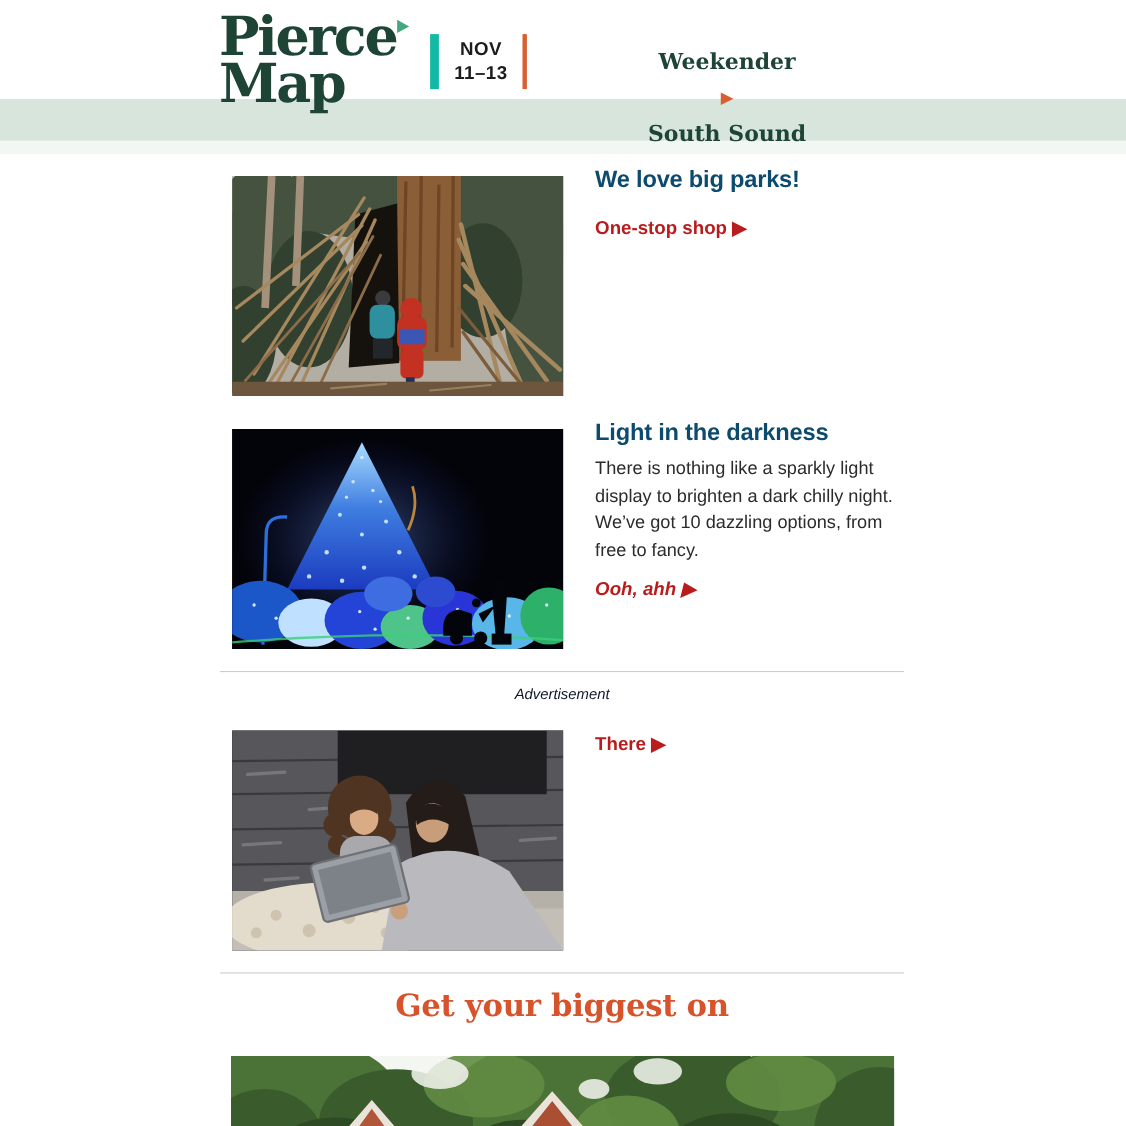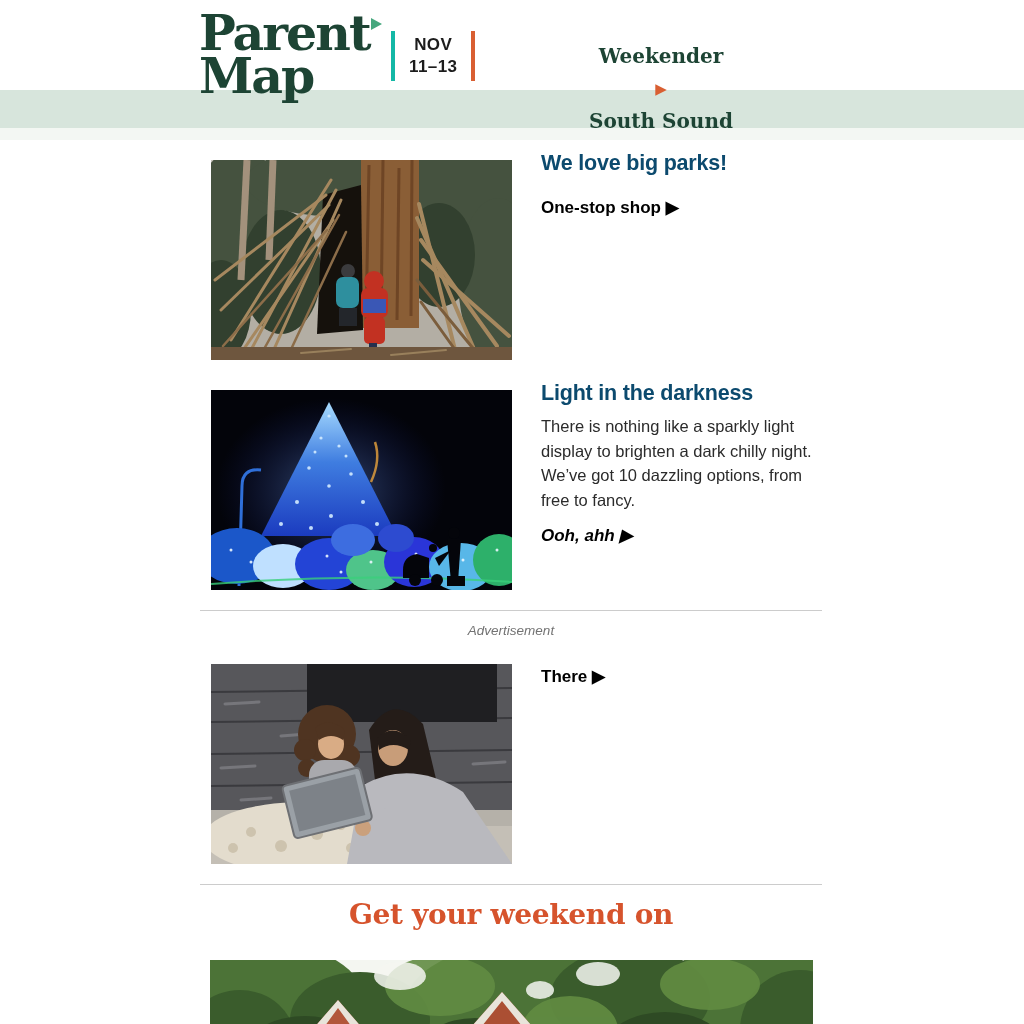--- a/index.html
+++ b/index.html
@@ -12,68 +12,68 @@
 
   .logo{position:absolute;left:199px;top:12px;z-index:3;color:#1d4434;
         font-family:"DejaVu Serif", serif;font-weight:bold;font-size:49px;line-height:43px;
         letter-spacing:-2px;}
   .logo-line{white-space:nowrap;}
   .logo-tri{display:inline-block;width:0;height:0;border-left:11px solid #45a77d;
         border-top:6px solid transparent;border-bottom:6px solid transparent;
         margin-left:1px;transform:translateY(-20px);}
 
   .date-badge{position:absolute;left:391px;top:31px;height:50px;z-index:3;display:flex;align-items:center;
-        border-left:4px solid #14b8a6;border-right:4px solid #d95f32;padding:0 14px;}
+        border-left:8px solid #14b8a6;border-right:4px solid #d95f32;padding:0 14px;}
   .date-text{font-weight:bold;font-size:17px;line-height:22px;color:#1c1c1c;text-align:center;letter-spacing:.4px;}
 
   .edition{position:absolute;left:589px;top:44px;z-index:3;display:flex;align-items:center;gap:13px;
         font-family:"DejaVu Serif", serif;font-weight:bold;font-size:20px;color:#1d4434;flex-direction:column;}
   .edition-arrow{color:#d95f32;font-size:15px;line-height:1;transform:translateY(1px);}
 
   
   .photo{position:absolute;left:211px;width:301px;height:200px;overflow:hidden;background:#222;}
   .photo svg{display:block;width:301px;height:200px;}
   #photo-1{top:160px;}
   #photo-2{top:390px;}
   #photo-3{top:664px;}
 
   .art{position:absolute;left:541px;width:287px;}
   #art-1{top:151px;}
   #art-2{top:381px;}
   #art-3{top:653px;}
   .art h2{margin:0 0 8px 0;font-size:21.5px;line-height:25px;color:#0c4a6e;letter-spacing:-.2px;}
   .art p{margin:0;font-size:16.5px;line-height:24.5px;color:#2b2b2b;}
-  .art .link{display:inline-block;margin-top:13px;font-weight:bold;font-size:17px;color:#000000;
+  .art .link{display:inline-block;margin-top:13px;font-weight:bold;font-size:17px;color:#b91c1c;
         text-decoration:none;cursor:pointer;}
   .art .link.italic{font-style:italic;}
 
   .divider{position:absolute;left:200px;width:622px;height:1px;background:#cccccc;}
   #divider-1{top:610px;}
   #divider-2{top:884px;}
 
   .ad-label{position:absolute;left:200px;top:623px;width:622px;text-align:center;
-        font-style:italic;font-size:13.5px;color:#737373;}
+        font-style:italic;font-size:13.5px;color:#0f172a;}
 
   .section-heading{position:absolute;left:200px;top:898px;width:622px;text-align:center;
         font-family:"DejaVu Serif", serif;font-weight:bold;font-size:28px;color:#d6532c;
         letter-spacing:-.3px;cursor:default;}
 
   .photo-bottom{position:absolute;left:210px;top:960px;width:603px;height:200px;overflow:hidden;}
   .photo-bottom svg{display:block;width:603px;height:200px;}
 </style>
 </head>
 <body>
 
 <div class="page">
 
   <div class="band"></div>
   <div class="band-soft"></div>
 
   <div class="logo">
-    <div class="logo-line"><span>Parent</span><span class="logo-tri"></span></div>
+    <div class="logo-line"><span>Pierce</span><span class="logo-tri"></span></div>
     <div class="logo-line"><span>Map</span></div>
   </div>
 
   <div class="date-badge">
     <div class="date-text">
       <div>NOV</div>
       <div>11–13</div>
     </div>
   </div>
 
@@ -288,21 +288,21 @@
       </g>
     </svg>
   </div>
 
   <div class="art" id="art-3">
     <a class="link">There ▶</a>
   </div>
 
   <div class="divider" id="divider-2"></div>
 
-  <div class="section-heading">Get your weekend on</div>
+  <div class="section-heading">Get your biggest on</div>
 
   <div class="photo-bottom">
     <svg viewBox="0 0 603 200" xmlns="http://www.w3.org/2000/svg">
       <rect width="603" height="200" fill="#f4f6f1"></rect>
       <g fill="#4c7337">
         <ellipse cx="60" cy="42" rx="95" ry="58"></ellipse>
         <ellipse cx="310" cy="46" rx="115" ry="62"></ellipse>
         <ellipse cx="545" cy="40" rx="95" ry="60"></ellipse>
       </g>
       <g fill="#3a5c2c">

